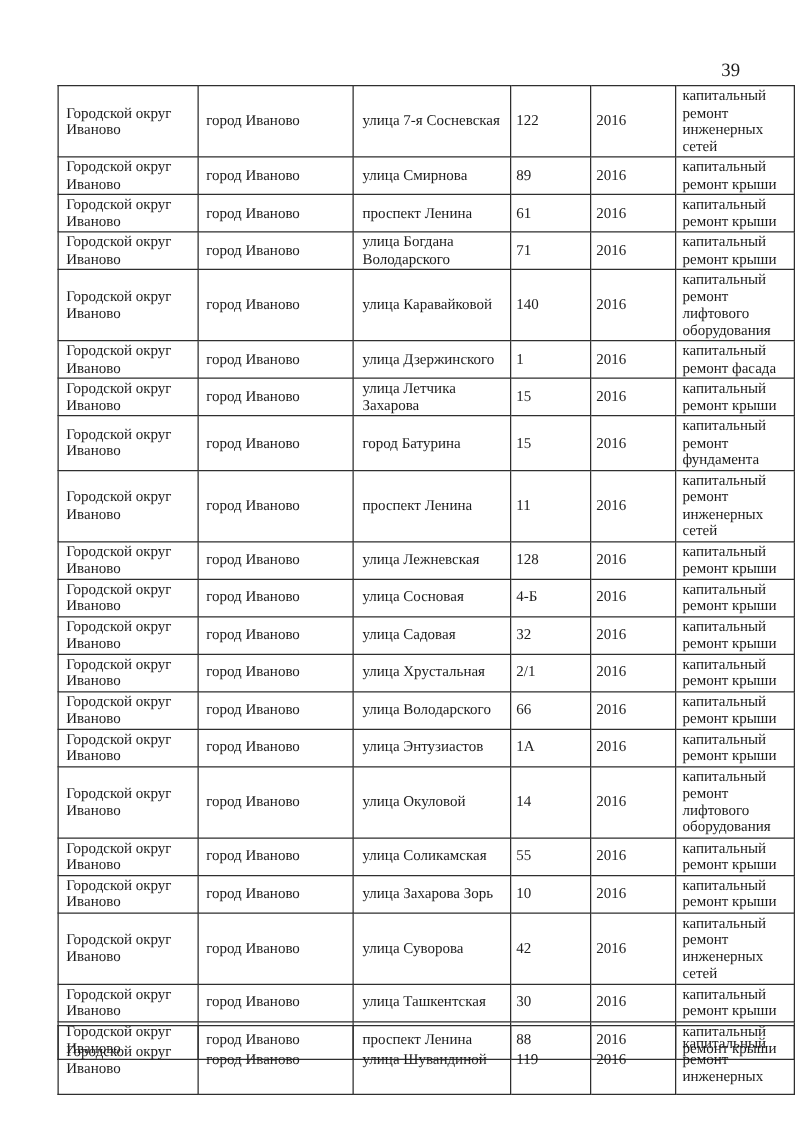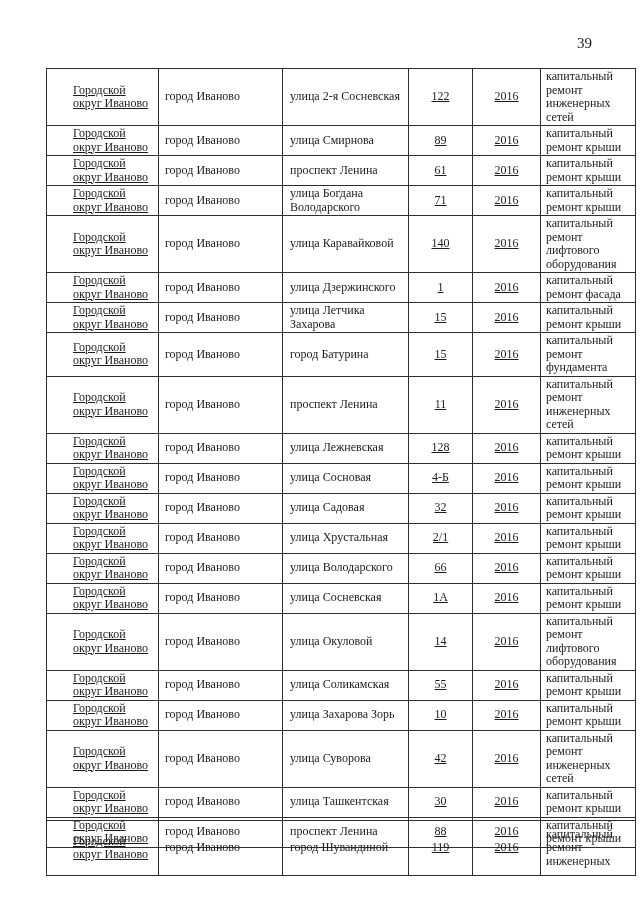--- a/index.html
+++ b/index.html
@@ -13,21 +13,21 @@
     position: relative;
   }
   .page {
     width: 640px;
     height: 905px;
     background: #ffffff;
     position: relative;
   }
   .page-number {
     position: absolute;
-    top: 35px;
+    top: 49px;
     right: 48px;
     font-size: 15px;
     color: #1c1c1c;
   }
   .doc-table {
     position: absolute;
     left: 46px;
     top: 68px;
     border-collapse: collapse;
     table-layout: fixed;
@@ -38,23 +38,23 @@
   }
   .doc-table.continuation {
     top: 820px;
   }
   .doc-table td {
     border: 1px solid #2e2e2e;
     vertical-align: middle;
     padding: 1px 6px;
     word-wrap: break-word;
   }
-  .doc-table td.col-district { padding-left: 26px; text-decoration: underline; }
+  .doc-table td.col-district { padding-left: 6px; }
   .doc-table td.col-house,
-  .doc-table td.col-year { text-align: center; padding: 1px 4px; text-decoration: underline; }
+  .doc-table td.col-year { text-align: left; padding: 1px 4px; }
   .doc-table td.col-street { padding: 1px 4px 1px 7px; }
   .doc-table td.col-work { padding: 1px 3px 1px 5px; border-radius: 15px; }
   .doc-table tr { height: 29px; }
   .doc-table.continuation tr { height: 55px; }
   col.c-district { width: 112px; }
   col.c-city     { width: 124px; }
   col.c-street   { width: 126px; }
   col.c-house    { width: 64px; }
   col.c-year     { width: 68px; }
   col.c-work     { width: 95px; }
@@ -72,21 +72,21 @@
       <col class="c-city">
       <col class="c-street">
       <col class="c-house">
       <col class="c-year">
       <col class="c-work">
     </colgroup>
     <tbody id="main-rows">
         <tr>
           <td class="col-district">Городской округ Иваново</td>
           <td class="col-city">город Иваново</td>
-          <td class="col-street">улица 2-я Сосневская</td>
+          <td class="col-street">улица 7-я Сосневская</td>
           <td class="col-house">122</td>
           <td class="col-year">2016</td>
           <td class="col-work">капитальный ремонт инженерных сетей</td>
         </tr>
         <tr>
           <td class="col-district">Городской округ Иваново</td>
           <td class="col-city">город Иваново</td>
           <td class="col-street">улица Смирнова</td>
           <td class="col-house">89</td>
           <td class="col-year">2016</td>
@@ -184,21 +184,21 @@
           <td class="col-district">Городской округ Иваново</td>
           <td class="col-city">город Иваново</td>
           <td class="col-street">улица Володарского</td>
           <td class="col-house">66</td>
           <td class="col-year">2016</td>
           <td class="col-work">капитальный ремонт крыши</td>
         </tr>
         <tr>
           <td class="col-district">Городской округ Иваново</td>
           <td class="col-city">город Иваново</td>
-          <td class="col-street">улица Сосневская</td>
+          <td class="col-street">улица Энтузиастов</td>
           <td class="col-house">1А</td>
           <td class="col-year">2016</td>
           <td class="col-work">капитальный ремонт крыши</td>
         </tr>
         <tr>
           <td class="col-district">Городской округ Иваново</td>
           <td class="col-city">город Иваново</td>
           <td class="col-street">улица Окуловой</td>
           <td class="col-house">14</td>
           <td class="col-year">2016</td>
@@ -253,21 +253,21 @@
       <col class="c-city">
       <col class="c-street">
       <col class="c-house">
       <col class="c-year">
       <col class="c-work">
     </colgroup>
     <tbody id="continuation-rows">
         <tr>
           <td class="col-district">Городской округ Иваново</td>
           <td class="col-city">город Иваново</td>
-          <td class="col-street">город Шувандиной</td>
+          <td class="col-street">улица Шувандиной</td>
           <td class="col-house">119</td>
           <td class="col-year">2016</td>
           <td class="col-work">капитальный ремонт инженерных</td>
         </tr>
       </tbody>
   </table>
 
 </div>
 
 </body></html>

